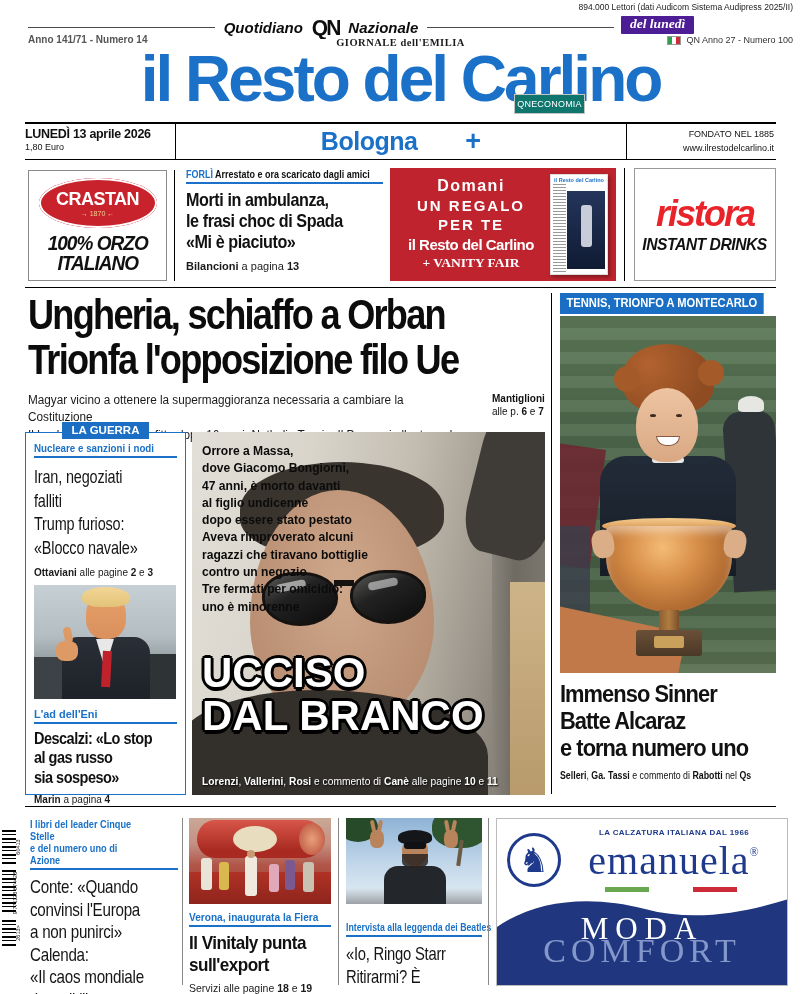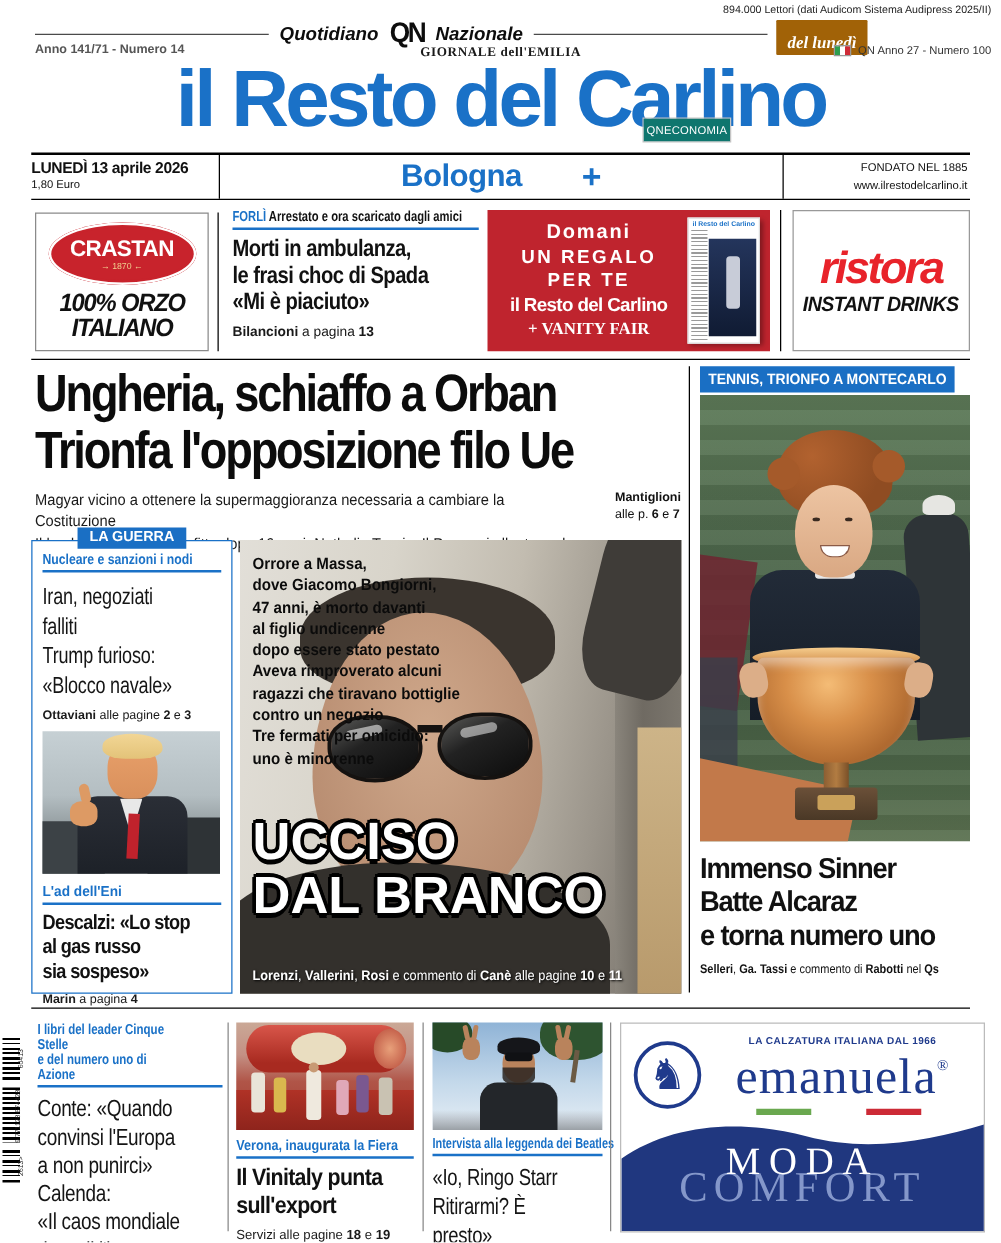--- a/index.html
+++ b/index.html
@@ -9,22 +9,22 @@
   .abs{position:absolute}
   .bb{font-weight:700}
   .sq{display:inline-block;transform-origin:left center;white-space:nowrap}
 
   
   .audience{top:2px;right:8px;font-size:8.5px;color:#222}
   .qn-row{top:18px;left:28px;width:586px;height:18px;display:flex;align-items:center;gap:9px}
   .hline{flex:1;border-top:1.5px solid #4a4a4a;height:0}
   .qn-quot,.qn-naz{font-style:italic;font-weight:700;font-size:15px;color:#0d0d0d}
   .qn-mark{font-weight:900;font-size:21px;letter-spacing:-2px;color:#0d0d0d;transform:scaleY(1.08)}
-  .monday{top:16px;left:621px;background:#a16207;color:#fff;font-family:"Liberation Serif",serif;
-          font-style:italic;font-weight:700;font-size:13.5px;padding:10px 9px 2px;border-radius:1px}
+  .monday{top:16px;left:621px;background:#4c1d95;color:#fff;font-family:"Liberation Serif",serif;
+          font-style:italic;font-weight:700;font-size:13.5px;padding:0 9px 2px;border-radius:1px}
   .ed-left{top:34px;left:28px;font-size:10px;font-weight:700;color:#555}
   .ed-right{top:35px;right:8px;font-size:9px;color:#333;display:flex;align-items:center;gap:5px}
   .flag{display:inline-block;width:14px;height:9px;border:1px solid #999;
         background:linear-gradient(90deg,#2e9e4f 0 33%,#fff 33% 66%,#cf2b37 66%)}
   .giornale{top:37px;left:0;right:0;text-align:center;font-family:"Liberation Serif",serif;
             font-weight:700;font-size:10.5px;letter-spacing:.5px;color:#1a1a1a}
   .masthead{top:47px;left:0;right:0;text-align:center;color:#1a71c7;font-size:64px;font-weight:800;
             letter-spacing:-3px;line-height:1;white-space:nowrap}
   .qnec{left:514px;top:94px;width:71px;background:#fff;border:1px solid #c4c4c4;z-index:6}
   .qnec-h{background:#0f766e;color:#fff;font-size:9px;font-weight:400;text-align:center;
@@ -434,21 +434,21 @@
       <div class="sh" style="left:52px;top:12px;width:34px;height:14px;background:#15161a;border-radius:50% 50% 30% 30%"></div>
       <div class="sh" style="left:56px;top:36px;width:26px;height:14px;background:#2a2420;border-radius:0 0 45% 45%;opacity:.85"></div>
       <div class="sh" style="left:58px;top:24px;width:22px;height:7px;background:#101114;border-radius:3px"></div>
       <div class="sh" style="left:24px;top:12px;width:14px;height:18px;background:#b9835c;border-radius:40%"></div>
       <div class="sh" style="left:25px;top:2px;width:4px;height:12px;background:#b9835c;border-radius:2px;transform:rotate(-12deg)"></div>
       <div class="sh" style="left:32px;top:2px;width:4px;height:12px;background:#b9835c;border-radius:2px;transform:rotate(10deg)"></div>
       <div class="sh" style="left:98px;top:12px;width:14px;height:18px;background:#b9835c;border-radius:40%"></div>
       <div class="sh" style="left:99px;top:2px;width:4px;height:12px;background:#b9835c;border-radius:2px;transform:rotate(-10deg)"></div>
       <div class="sh" style="left:106px;top:2px;width:4px;height:12px;background:#b9835c;border-radius:2px;transform:rotate(12deg)"></div>
     </div>
-    <div class="kicker" style="margin-top:5px">
+    <div class="kicker" style="margin-top:17px">
       <span class="sq" style="transform:scaleX(.76);color:#1a71c7">Intervista alla leggenda dei Beatles</span>
     </div>
     <div class="ringo-head" style="white-space: pre-line;">«Io, Ringo Starr
 Ritirarmi? È presto»</div>
 
   </div>
 
   <div class="vr" style="left:488px;top:818px;height:167px;border-left-color:#888"></div>
 
   <div class="abs ema">

